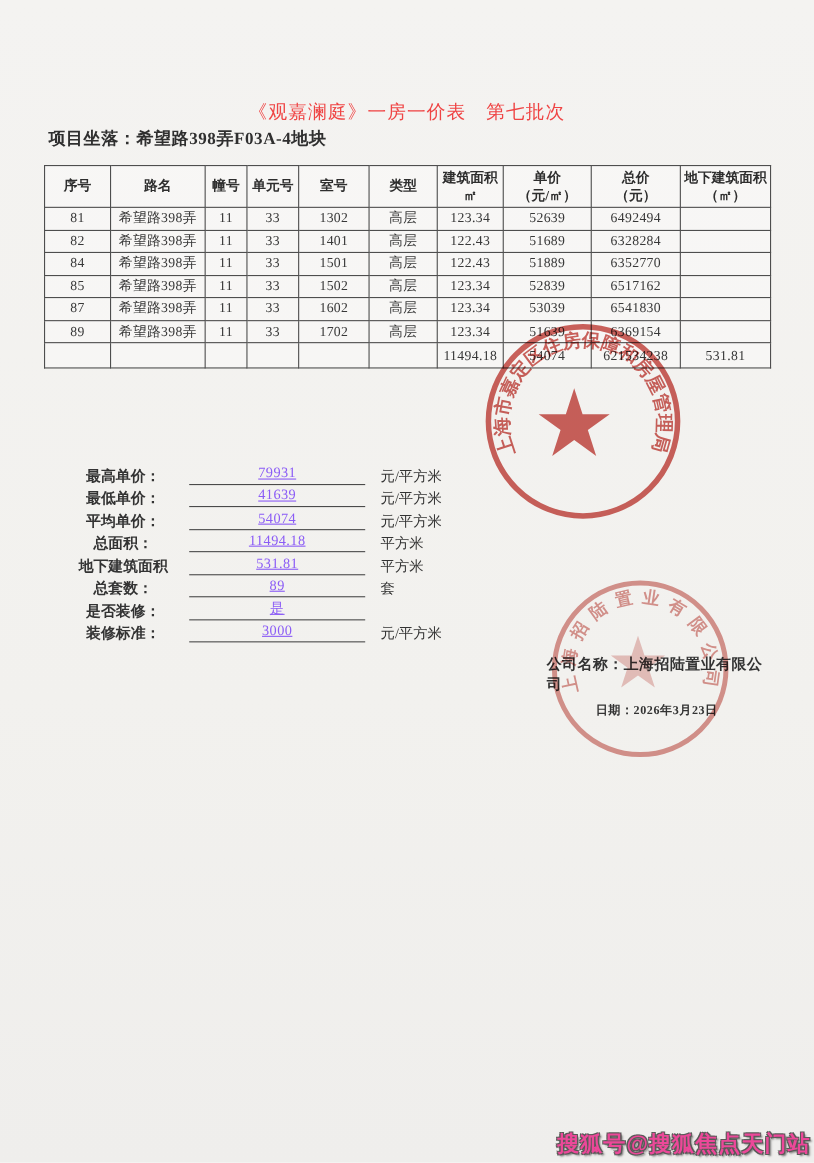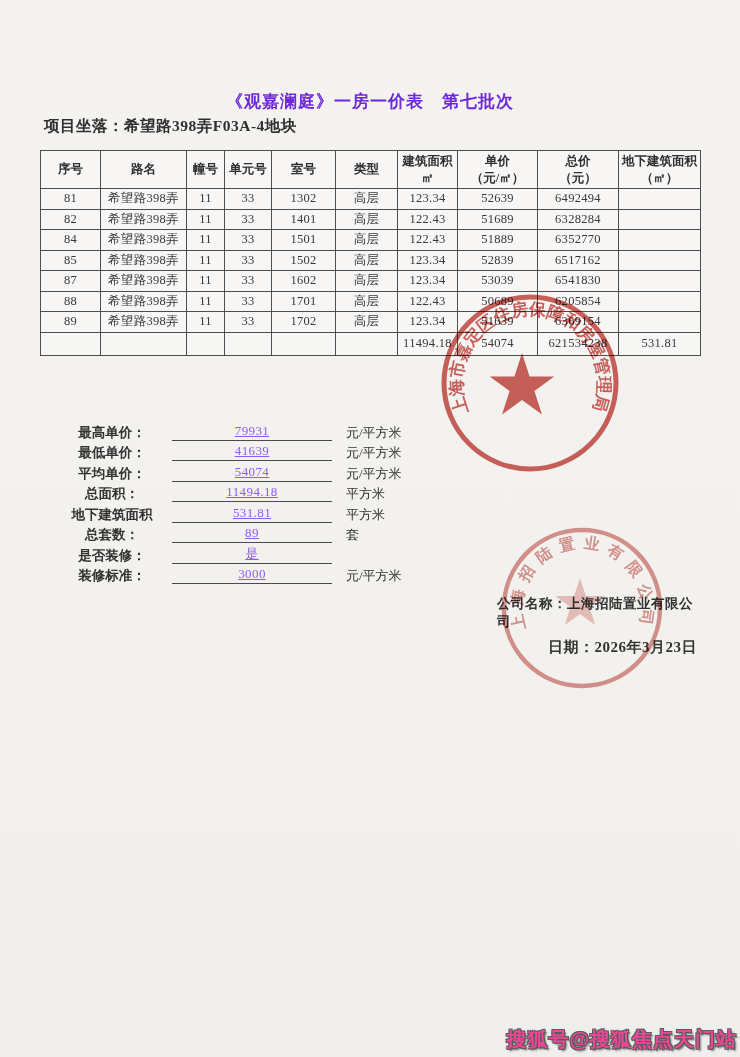--- a/index.html
+++ b/index.html
@@ -4,21 +4,21 @@
 <style>
   html,body{margin:0;padding:0;}
   body{
     width:740px;height:1057px;position:relative;overflow:hidden;
     background:linear-gradient(180deg,#f4f3f1 0%,#f2f1ee 60%,#efeeec 100%);
     font-family:"Liberation Serif","DejaVu Serif",serif;
     color:#3b3b3b;
   }
   .page-title{
     position:absolute;top:90px;left:0;width:100%;text-align:center;
-    font-size:17px;font-weight:700;letter-spacing:1px;color:#6d28d9;
+    font-size:17px;font-weight:400;letter-spacing:1px;color:#ef4444;
   }
   .location-line{
     position:absolute;top:116px;left:44px;
     font-size:15.5px;font-weight:700;color:#2f2f2f;letter-spacing:.5px;
   }
   table.price-table{
     position:absolute;top:150px;left:40px;width:660px;
     border-collapse:collapse;table-layout:fixed;
     background:rgba(255,255,255,.35);
   }
@@ -45,21 +45,21 @@
     text-align:center;height:18px;line-height:16px;
   }
   .svalue{
     font-size:13px;text-decoration:underline;letter-spacing:.4px;color:#8b5cf6;
   }
   .sunit{
     margin-left:14px;font-size:13px;color:#333;line-height:17px;min-width:70px;
   }
   .signature-block{position:absolute;left:497px;top:595px;width:200px;font-weight:bold;}
   .company-line{font-size:13.5px;color:#333;letter-spacing:.5px;}
-  .date-line{font-size:15px;color:#333;margin-top:7px;text-align:right;letter-spacing:.5px;}
+  .date-line{font-size:11px;color:#333;margin-top:7px;text-align:center;letter-spacing:.5px;}
   .stamp{position:absolute;mix-blend-mode:multiply;pointer-events:none;}
   #stamp-gov{left:430px;top:283px;opacity:.82;}
   #stamp-co{left:492px;top:518px;opacity:.72;}
   .watermark{
     position:absolute;top:1026px;right:3px;
     font-family:"Liberation Sans","DejaVu Sans",sans-serif;
     font-size:20px;font-weight:700;color:#ec4899;letter-spacing:1px;
     text-shadow:-1px -1px 0 #5a5a58,1px -1px 0 #5a5a58,-1px 1px 0 #5a5a58,
                 1px 1px 0 #5a5a58,2px 2px 2px #6a6a68;
   }
@@ -156,32 +156,20 @@
         <td>11</td>
         <td>33</td>
         <td>1602</td>
         <td>高层</td>
         <td>123.34</td>
         <td>53039</td>
         <td>6541830</td>
         <td></td>
       </tr>
       <tr>
-        <td>88</td>
-        <td>希望路398弄</td>
-        <td>11</td>
-        <td>33</td>
-        <td>1701</td>
-        <td>高层</td>
-        <td>122.43</td>
-        <td>50689</td>
-        <td>6205854</td>
-        <td></td>
-      </tr>
-      <tr>
         <td>89</td>
         <td>希望路398弄</td>
         <td>11</td>
         <td>33</td>
         <td>1702</td>
         <td>高层</td>
         <td>123.34</td>
         <td>51639</td>
         <td>6369154</td>
         <td></td>

